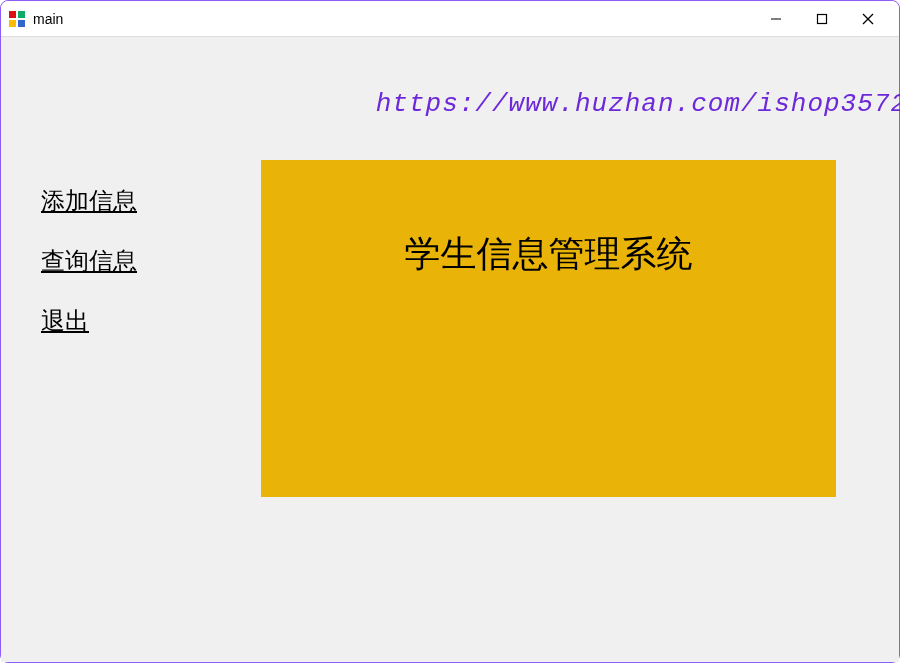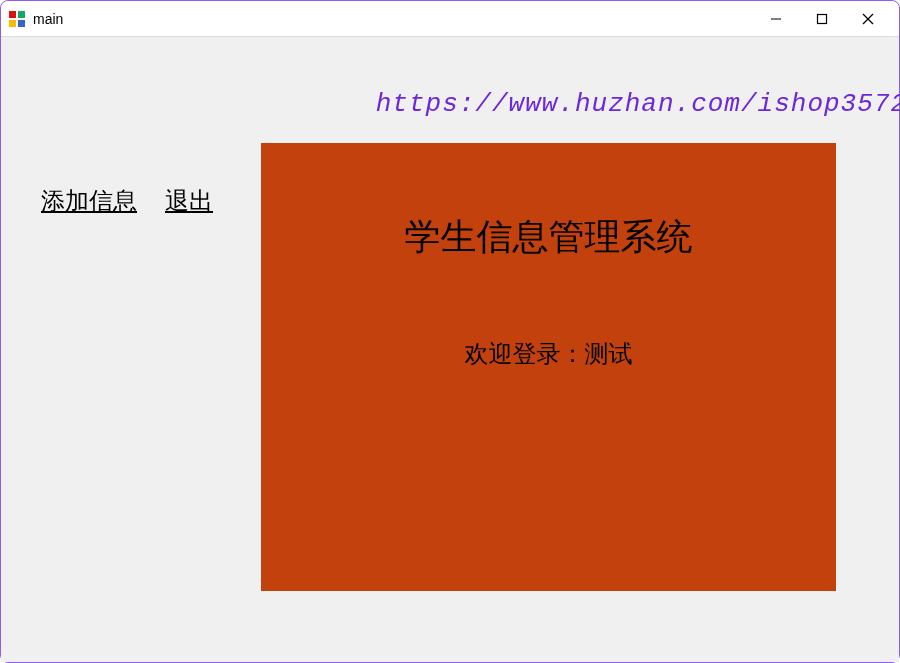--- a/index.html
+++ b/index.html
@@ -103,38 +103,38 @@
       color: #6d28d9;
       letter-spacing: 1px;
       font-style: italic;
       margin-left: 8px;
     }
     .sidebar {
       position: absolute;
       left: 40px;
       top: 148px;
       display: flex;
-      flex-direction: row;
+      flex-direction: column;
       gap: 28px;
     }
     .link-item {
       font-size: 24px;
       color: #000;
       text-decoration: underline;
       cursor: pointer;
       font-family: "SimSun", serif;
       font-weight: 400;
     }
     .content-panel {
       position: absolute;
       left: 260px;
-      top: 106px;
+      top: 123px;
       width: 575px;
-      height: 448px;
-      background: #c2410c;
+      height: 337px;
+      background: #eab308;
     }
     .panel-title {
       position: absolute;
       top: 70px;
       left: 0;
       width: 100%;
       text-align: center;
       font-size: 36px;
       color: #000;
       font-family: "SimSun", serif;
@@ -178,21 +178,21 @@
           </svg>
       </div>
     </div>
   </div>
 
   <div class="client-area">
     <div class="watermark">https://www.huzhan.com/ishop3572</div>
 
     <div class="sidebar">
       <a class="link-item">添加信息</a>
+      <a class="link-item">查询信息</a>
       <a class="link-item">退出</a>
     </div>
 
     <div class="content-panel">
       <div class="panel-title">学生信息管理系统</div>
-      <div class="panel-welcome">欢迎登录：测试</div>
     </div>
   </div>
 </div>
 
 </body></html>

